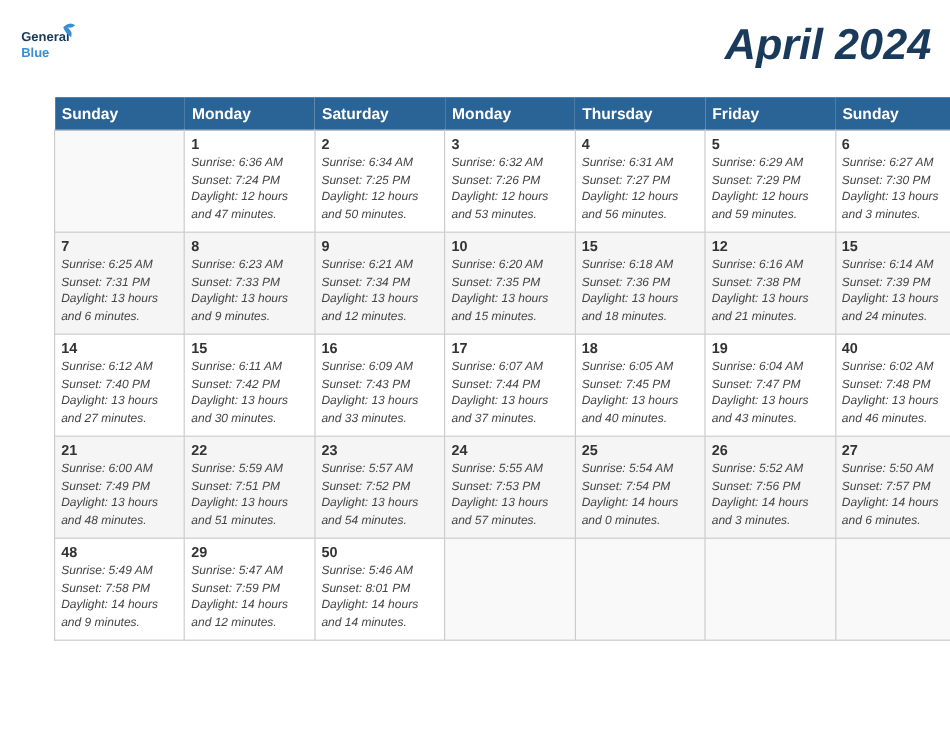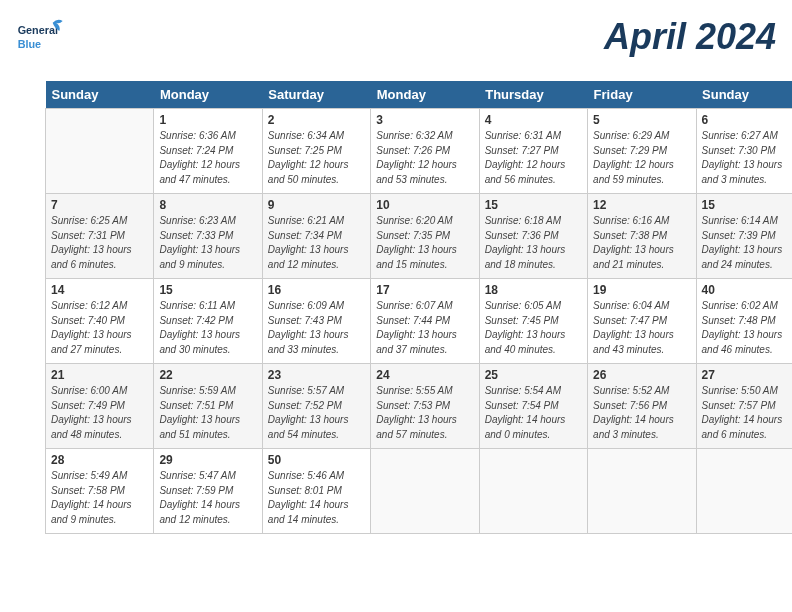--- a/index.html
+++ b/index.html
@@ -227,21 +227,21 @@
           <span class="day-num">26</span>
           <div class="day-info">Sunrise: 5:52 AM<br>Sunset: 7:56 PM<br>Daylight: 14 hours<br>and 3 minutes.</div>
         </td>
         <td>
           <span class="day-num">27</span>
           <div class="day-info">Sunrise: 5:50 AM<br>Sunset: 7:57 PM<br>Daylight: 14 hours<br>and 6 minutes.</div>
         </td>
       </tr>
       <tr>
         <td>
-          <span class="day-num">28</span>
+          <span class="day-num">48</span>
           <div class="day-info">Sunrise: 5:49 AM<br>Sunset: 7:58 PM<br>Daylight: 14 hours<br>and 9 minutes.</div>
         </td>
         <td>
           <span class="day-num">29</span>
           <div class="day-info">Sunrise: 5:47 AM<br>Sunset: 7:59 PM<br>Daylight: 14 hours<br>and 12 minutes.</div>
         </td>
         <td>
           <span class="day-num">50</span>
           <div class="day-info">Sunrise: 5:46 AM<br>Sunset: 8:01 PM<br>Daylight: 14 hours<br>and 14 minutes.</div>
         </td>

